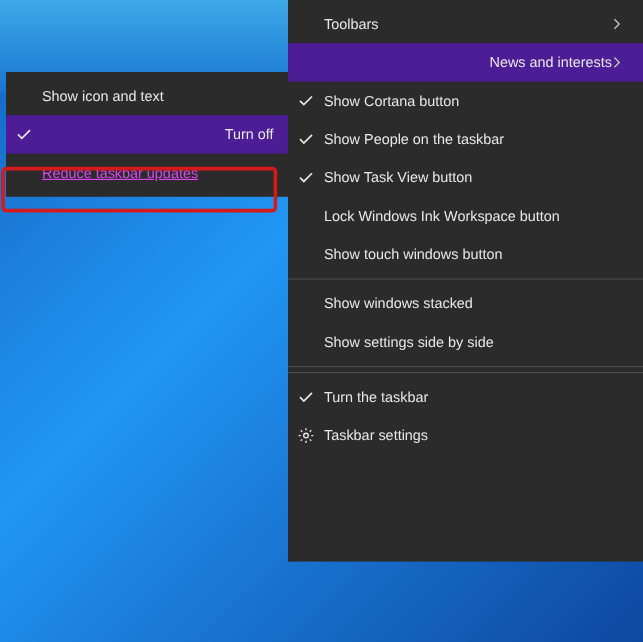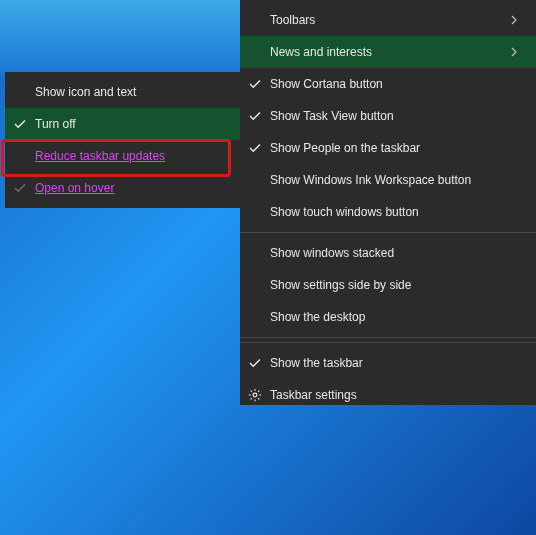--- a/index.html
+++ b/index.html
@@ -18,48 +18,49 @@
       background: linear-gradient(135deg, #1565c0 0%, #2196f3 40%, #0d47a1 100%);
     }
     .bg-top {
       position: absolute;
       top: 0; left: 0; width: 240px; height: 76px;
       background: linear-gradient(180deg, #3da9e8 0%, #1976d2 100%);
     }
     .submenu {
       position: absolute;
       left: 5px;
-      top: 72px;
+      top: 60px;
       width: 235px;
       background: #2b2b2b;
       color: #e8e8e8;
       padding: 4px 0;
       z-index: 10;
     }
     .mainmenu {
       position: absolute;
       left: 240px;
       top: 0;
       width: 296px;
-      height: 405px;
+      height: 468px;
       background: #2b2b2b;
       color: #e8e8e8;
       padding: 4px 0;
       z-index: 5;
     }
     .menu-item {
       display: flex;
       align-items: center;
       height: 32px;
       padding: 0 12px 0 0;
       cursor: default;
       position: relative;
     }
     .menu-item.hover {
-      background: #14532d;
+      background: #4c1d95;
+      text-align: right;
     }
     .menu-item.disabled {
       color: #d946ef;
       text-decoration: underline;
     }
     .icon-slot {
       width: 30px;
       display: flex;
       justify-content: center;
       align-items: center;
@@ -104,28 +105,20 @@
         <svg width="12" height="12" viewBox="0 0 12 12">
           <path d="M1 6 L4.2 9.2 L11 2.4" stroke="#e8e8e8" stroke-width="1.4" fill="none"></path>
         </svg>
       </span>
       <span class="label">Turn off</span>
     </div>
     <div class="menu-item disabled">
       <span class="icon-slot"></span>
       <span class="label">Reduce taskbar updates</span>
     </div>
-    <div class="menu-item disabled">
-      <span class="icon-slot">
-        <svg width="12" height="12" viewBox="0 0 12 12">
-          <path d="M1 6 L4.2 9.2 L11 2.4" stroke="#6e6e6e" stroke-width="1.4" fill="none"></path>
-        </svg>
-      </span>
-      <span class="label">Open on hover</span>
-    </div>
   </div>
 
 <div class="mainmenu" id="mainmenu">
     <div class="menu-item">
       <span class="icon-slot"></span>
       <span class="label">Toolbars</span>
       <span class="arrow">
         <svg width="8" height="10" viewBox="0 0 8 10">
           <path d="M2 1 L6 5 L2 9" stroke="#c0c0c0" stroke-width="1.2" fill="none"></path>
         </svg>
@@ -147,60 +140,56 @@
         </svg>
       </span>
       <span class="label">Show Cortana button</span>
     </div>
     <div class="menu-item">
       <span class="icon-slot">
         <svg width="12" height="12" viewBox="0 0 12 12">
           <path d="M1 6 L4.2 9.2 L11 2.4" stroke="#e8e8e8" stroke-width="1.4" fill="none"></path>
         </svg>
       </span>
+      <span class="label">Show People on the taskbar</span>
+    </div>
+    <div class="menu-item">
+      <span class="icon-slot">
+        <svg width="12" height="12" viewBox="0 0 12 12">
+          <path d="M1 6 L4.2 9.2 L11 2.4" stroke="#e8e8e8" stroke-width="1.4" fill="none"></path>
+        </svg>
+      </span>
       <span class="label">Show Task View button</span>
     </div>
     <div class="menu-item">
-      <span class="icon-slot">
-        <svg width="12" height="12" viewBox="0 0 12 12">
-          <path d="M1 6 L4.2 9.2 L11 2.4" stroke="#e8e8e8" stroke-width="1.4" fill="none"></path>
-        </svg>
-      </span>
-      <span class="label">Show People on the taskbar</span>
-    </div>
-    <div class="menu-item">
-      <span class="icon-slot"></span>
-      <span class="label">Show Windows Ink Workspace button</span>
+      <span class="icon-slot"></span>
+      <span class="label">Lock Windows Ink Workspace button</span>
     </div>
     <div class="menu-item">
       <span class="icon-slot"></span>
       <span class="label">Show touch windows button</span>
     </div>
     <div class="separator"></div>
     <div class="menu-item">
       <span class="icon-slot"></span>
       <span class="label">Show windows stacked</span>
     </div>
     <div class="menu-item">
       <span class="icon-slot"></span>
       <span class="label">Show settings side by side</span>
-    </div>
-    <div class="menu-item">
-      <span class="icon-slot"></span>
-      <span class="label">Show the desktop</span>
     </div>
     <div class="separator"></div>
     <div class="separator"></div>
     <div class="menu-item">
       <span class="icon-slot">
         <svg width="12" height="12" viewBox="0 0 12 12">
           <path d="M1 6 L4.2 9.2 L11 2.4" stroke="#e8e8e8" stroke-width="1.4" fill="none"></path>
         </svg>
       </span>
-      <span class="label">Show the taskbar</span>
+      <span class="label">Turn the taskbar</span>
     </div>
     <div class="menu-item">
       <span class="icon-slot">
         <svg width="14" height="14" viewBox="0 0 16 16">
           <circle cx="8" cy="8" r="2.2" fill="none" stroke="#e8e8e8" stroke-width="1.3"></circle>
           <g stroke="#e8e8e8" stroke-width="1.3">
             <line x1="8" y1="1" x2="8" y2="3"></line>
             <line x1="8" y1="13" x2="8" y2="15"></line>
             <line x1="1" y1="8" x2="3" y2="8"></line>
             <line x1="13" y1="8" x2="15" y2="8"></line>

